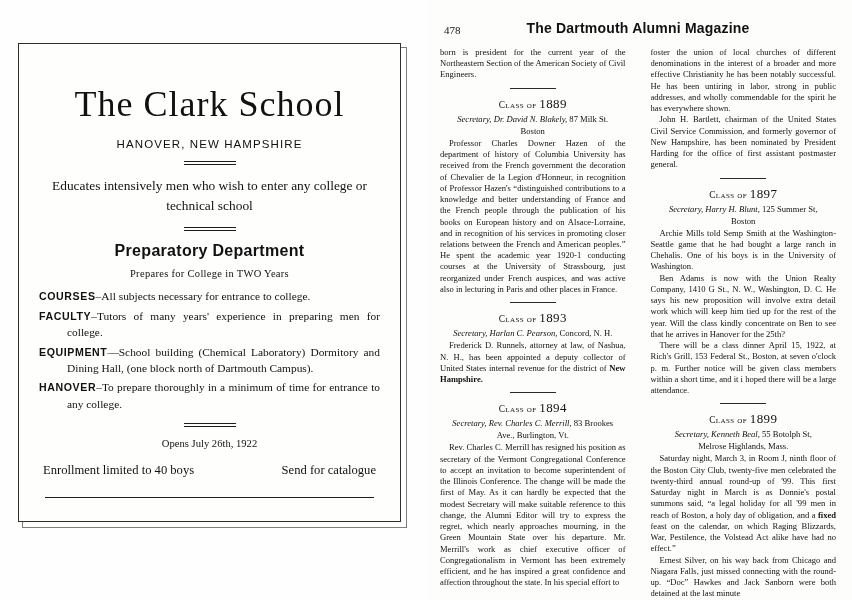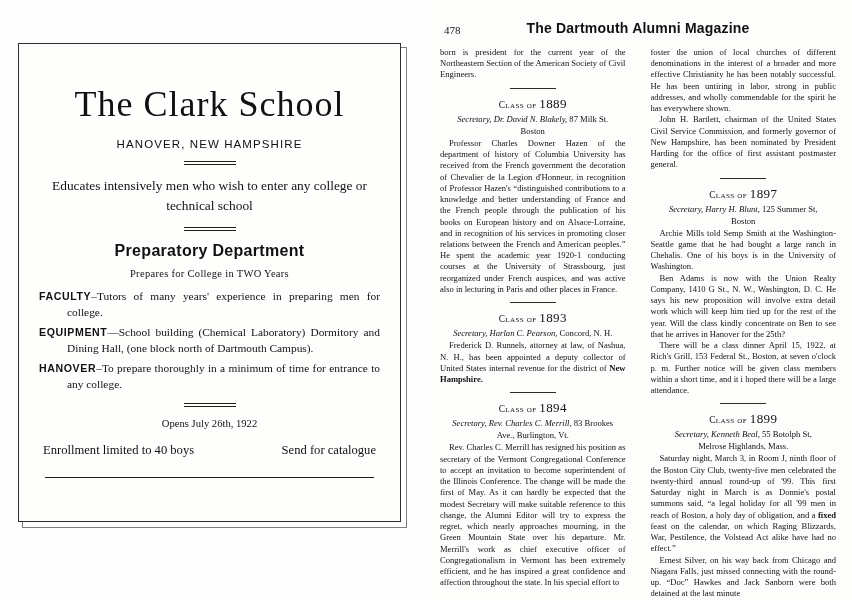--- a/index.html
+++ b/index.html
@@ -225,20 +225,23 @@
 
       <div class="ad-lead">Educates intensively men who wish to enter any college or technical school</div>
 
       <div class="rule-double"></div>
 
       <div class="ad-dept">Preparatory Department</div>
       <div class="ad-dept-sub">Prepares for College in TWO Years</div>
 
       <ul class="ad-items">
         <li class="ad-item">
+          <span class="term">COURSES</span><span>–</span><span>All subjects necessary for entrance to college.</span>
+        </li>
+        <li class="ad-item">
           <span class="term">FACULTY</span><span>–</span><span>Tutors of many years' experience in preparing men for college.</span>
         </li>
         <li class="ad-item">
           <span class="term">EQUIPMENT</span><span>—</span><span>School building (Chemical Laboratory) Dormitory and Dining Hall, (one block north of Dartmouth Campus).</span>
         </li>
         <li class="ad-item">
           <span class="term">HANOVER</span><span>–</span><span>To prepare thoroughly in a minimum of time for entrance to any college.</span>
         </li>
       </ul>
 

